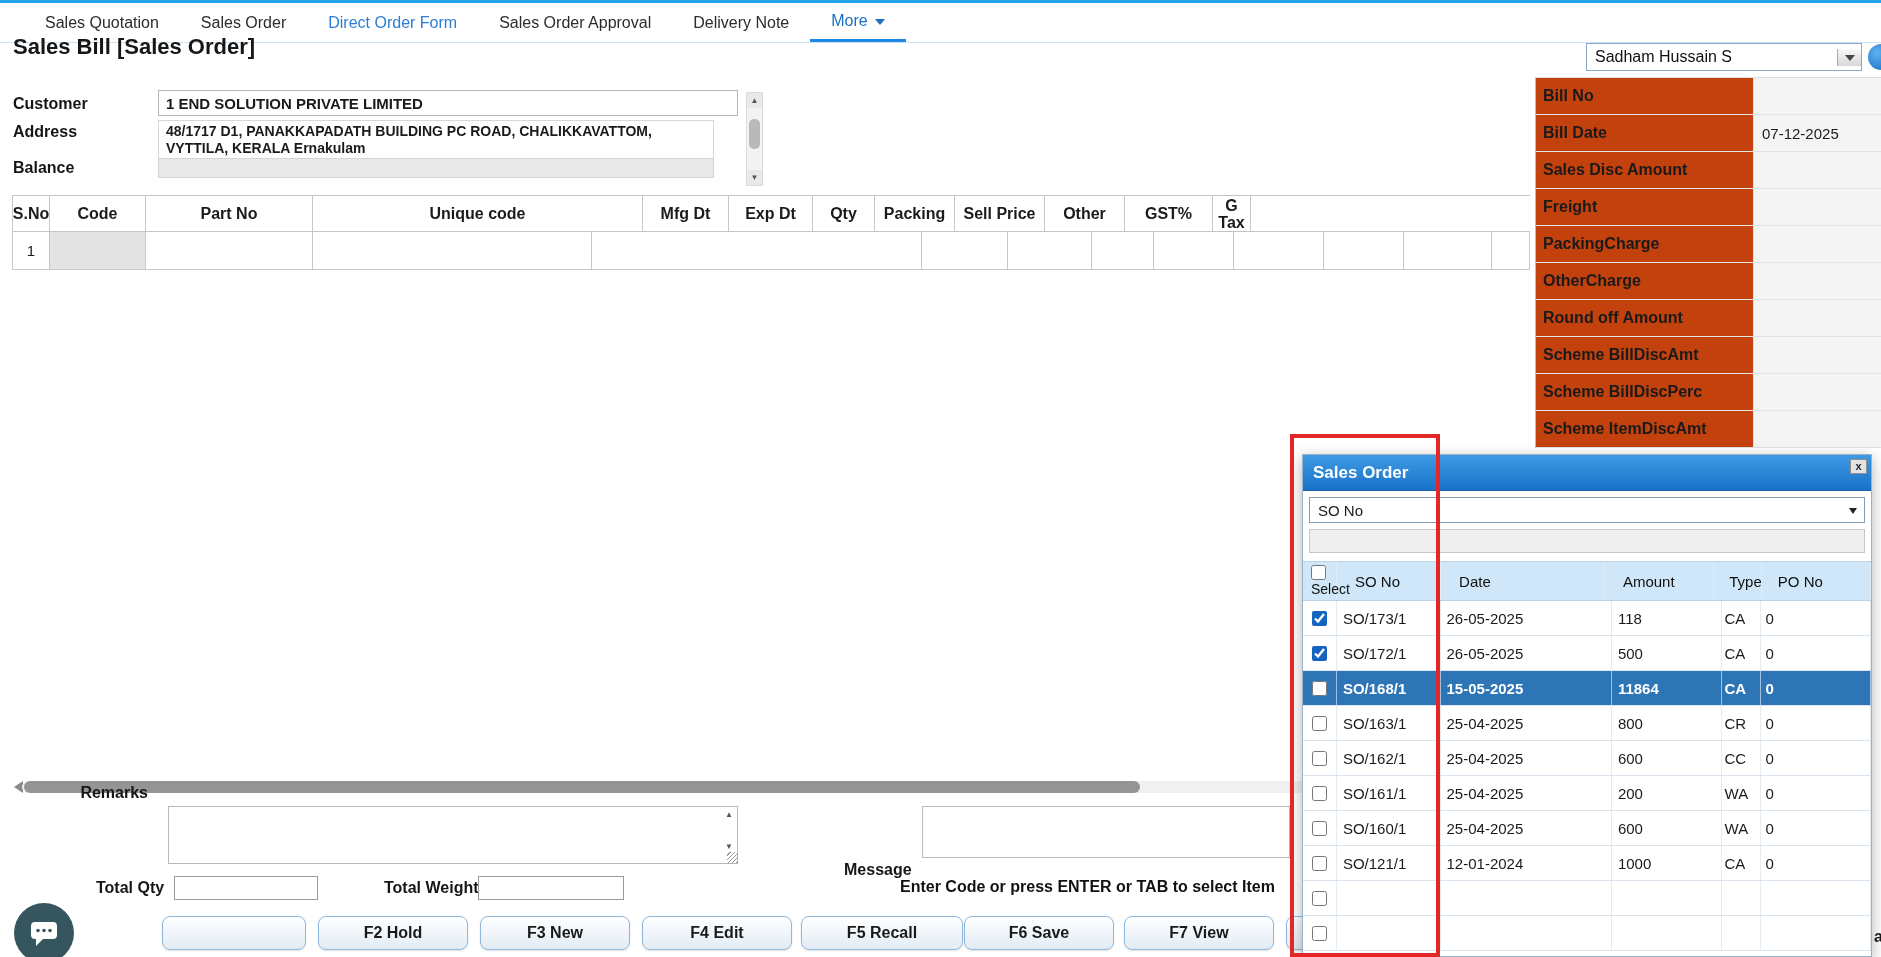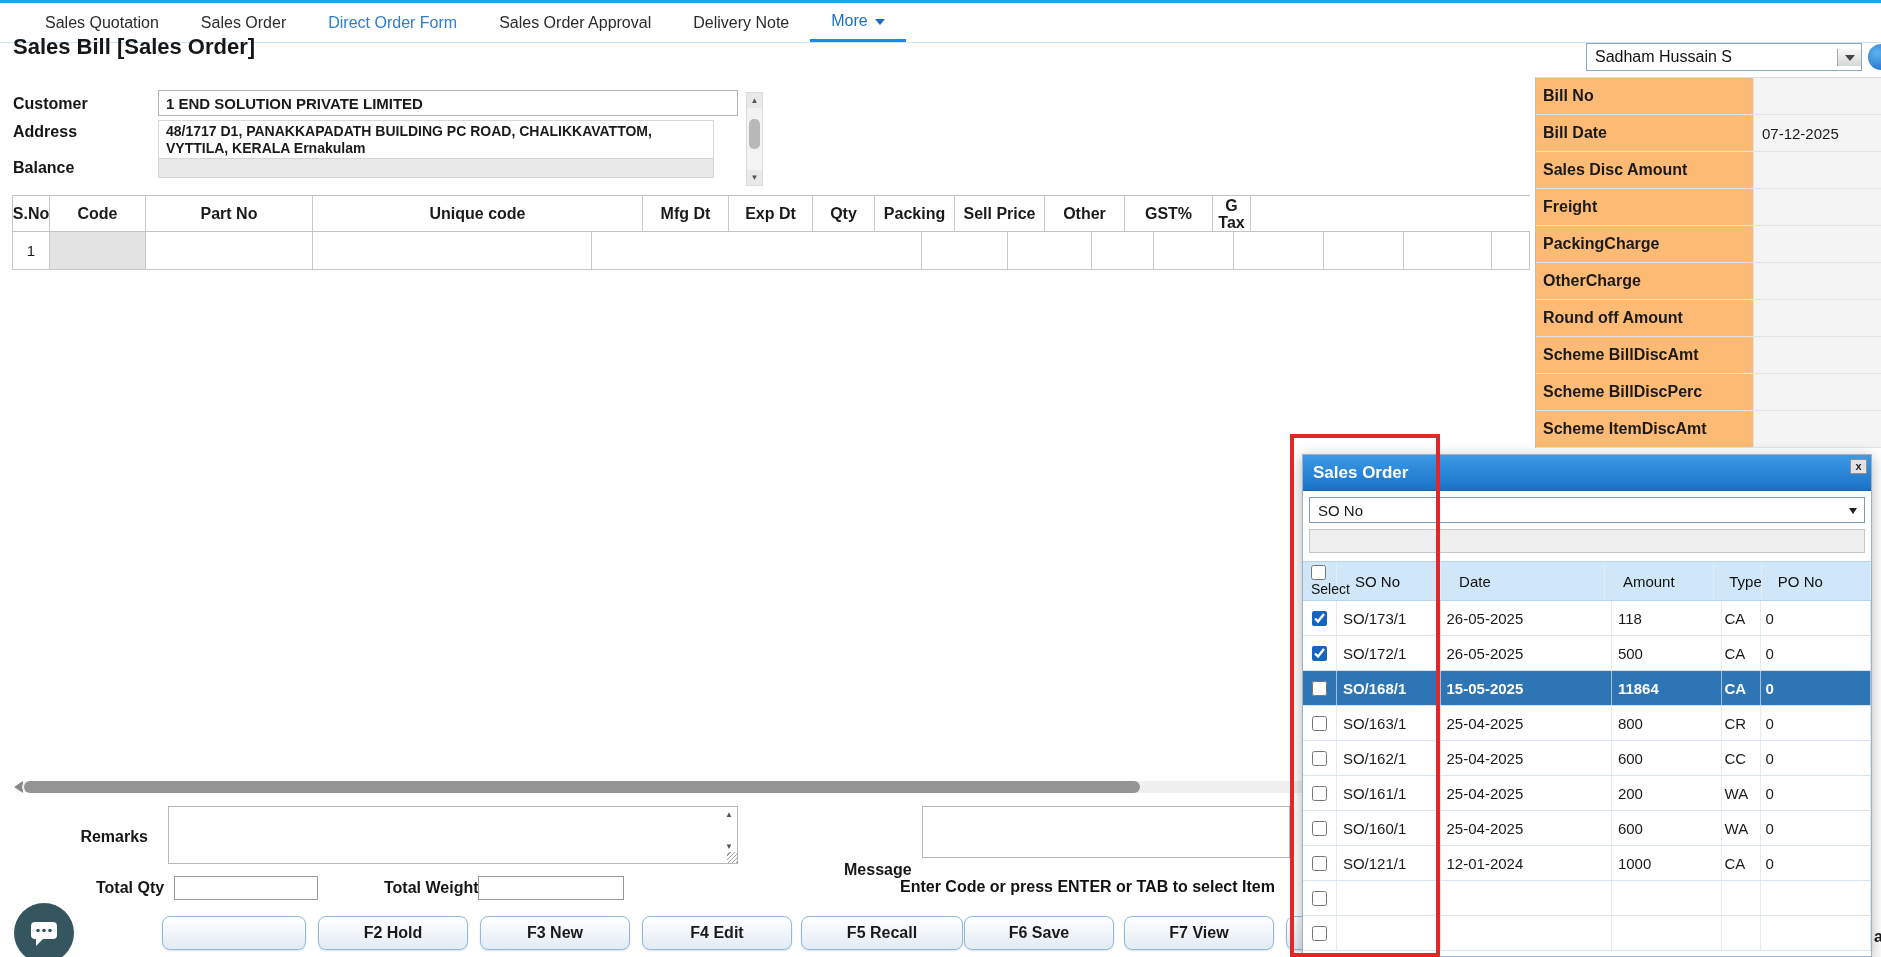--- a/index.html
+++ b/index.html
@@ -61,21 +61,21 @@
   .hrow .cell { font-weight:bold; font-size:16px; }
   .c0{width:38px}.c1{width:96px}.c2{width:167px}.c3{width:279px}.c4{width:330px}.c5{width:86px}
   .c6{width:84px}.c7{width:62px}.c8{width:80px}.c9{width:90px}.c10{width:80px}.c11{width:88px}.c12{width:38px}
   .code-cell { background:#e3e3e3; }
 
   
   .rpanel { position:absolute; left:1535px; top:77px; width:346px;
             border-left:1px solid #bdbdbd; border-top:1px solid #dddddd; background:#fff; }
   .rrow { display:flex; height:37px; border-bottom:1px solid #e3e3e3; }
   .rlabel { width:218px; display:flex; align-items:center; padding-left:7px;
-            font-weight:bold; font-size:16px; border-right:1px solid #e3e3e3; background:#fdba74; }
+            font-weight:bold; font-size:16px; border-right:1px solid #e3e3e3; background:#c2410c; }
   .rvalue { flex:1; display:flex; align-items:center; padding-left:8px; font-size:15px; background:#f4f4f4; }
 
   
   .hleft-arrow { position:absolute; left:8px; top:781px; width:0; height:0;
                  border:6px solid transparent; border-right:9px solid #8a8a8a; }
   .hscroll-track { position:absolute; left:22px; top:781px; width:1508px; height:12px; background:#f0f0f0; border-radius:6px; }
   .hscroll-thumb { position:absolute; left:2px; top:0; width:1116px; height:12px; background:#949494; border-radius:6px; }
 
   .remarks-box { position:absolute; left:168px; top:806px; width:570px; height:58px;
                  border:1px solid #b9b9b9; background:#fff; font-size:14px; padding:4px; overflow:hidden; }
@@ -243,21 +243,21 @@
       <div class="rlabel">Scheme ItemDiscAmt</div>
       <div class="rvalue"></div>
     </div>
   </div>
 
   <div class="hleft-arrow"></div>
   <div class="hscroll-track">
     <div class="hscroll-thumb"></div>
   </div>
 
-  <span class="lbl" style="left:24px;top:828px;width:124px;text-align:right">Remarks</span>
+  <span class="lbl" style="left:24px;top:784px;width:124px;text-align:right">Remarks</span>
   <div class="remarks-box"></div>
   <div class="ta-arrow" style="left:723px;top:810px">▲</div>
   <div class="ta-arrow" style="left:723px;top:842px">▼</div>
   <div class="grip"></div>
   <span class="lbl" style="left:844px;top:861px">Message</span>
   <div class="message-box"></div>
 
   <span class="lbl" style="left:96px;top:879px">Total Qty</span>
   <input class="small-input" style="left: 174px; top: 876px; width: 144px;" value="">
   <span class="lbl" style="left:384px;top:879px">Total Weight</span>

